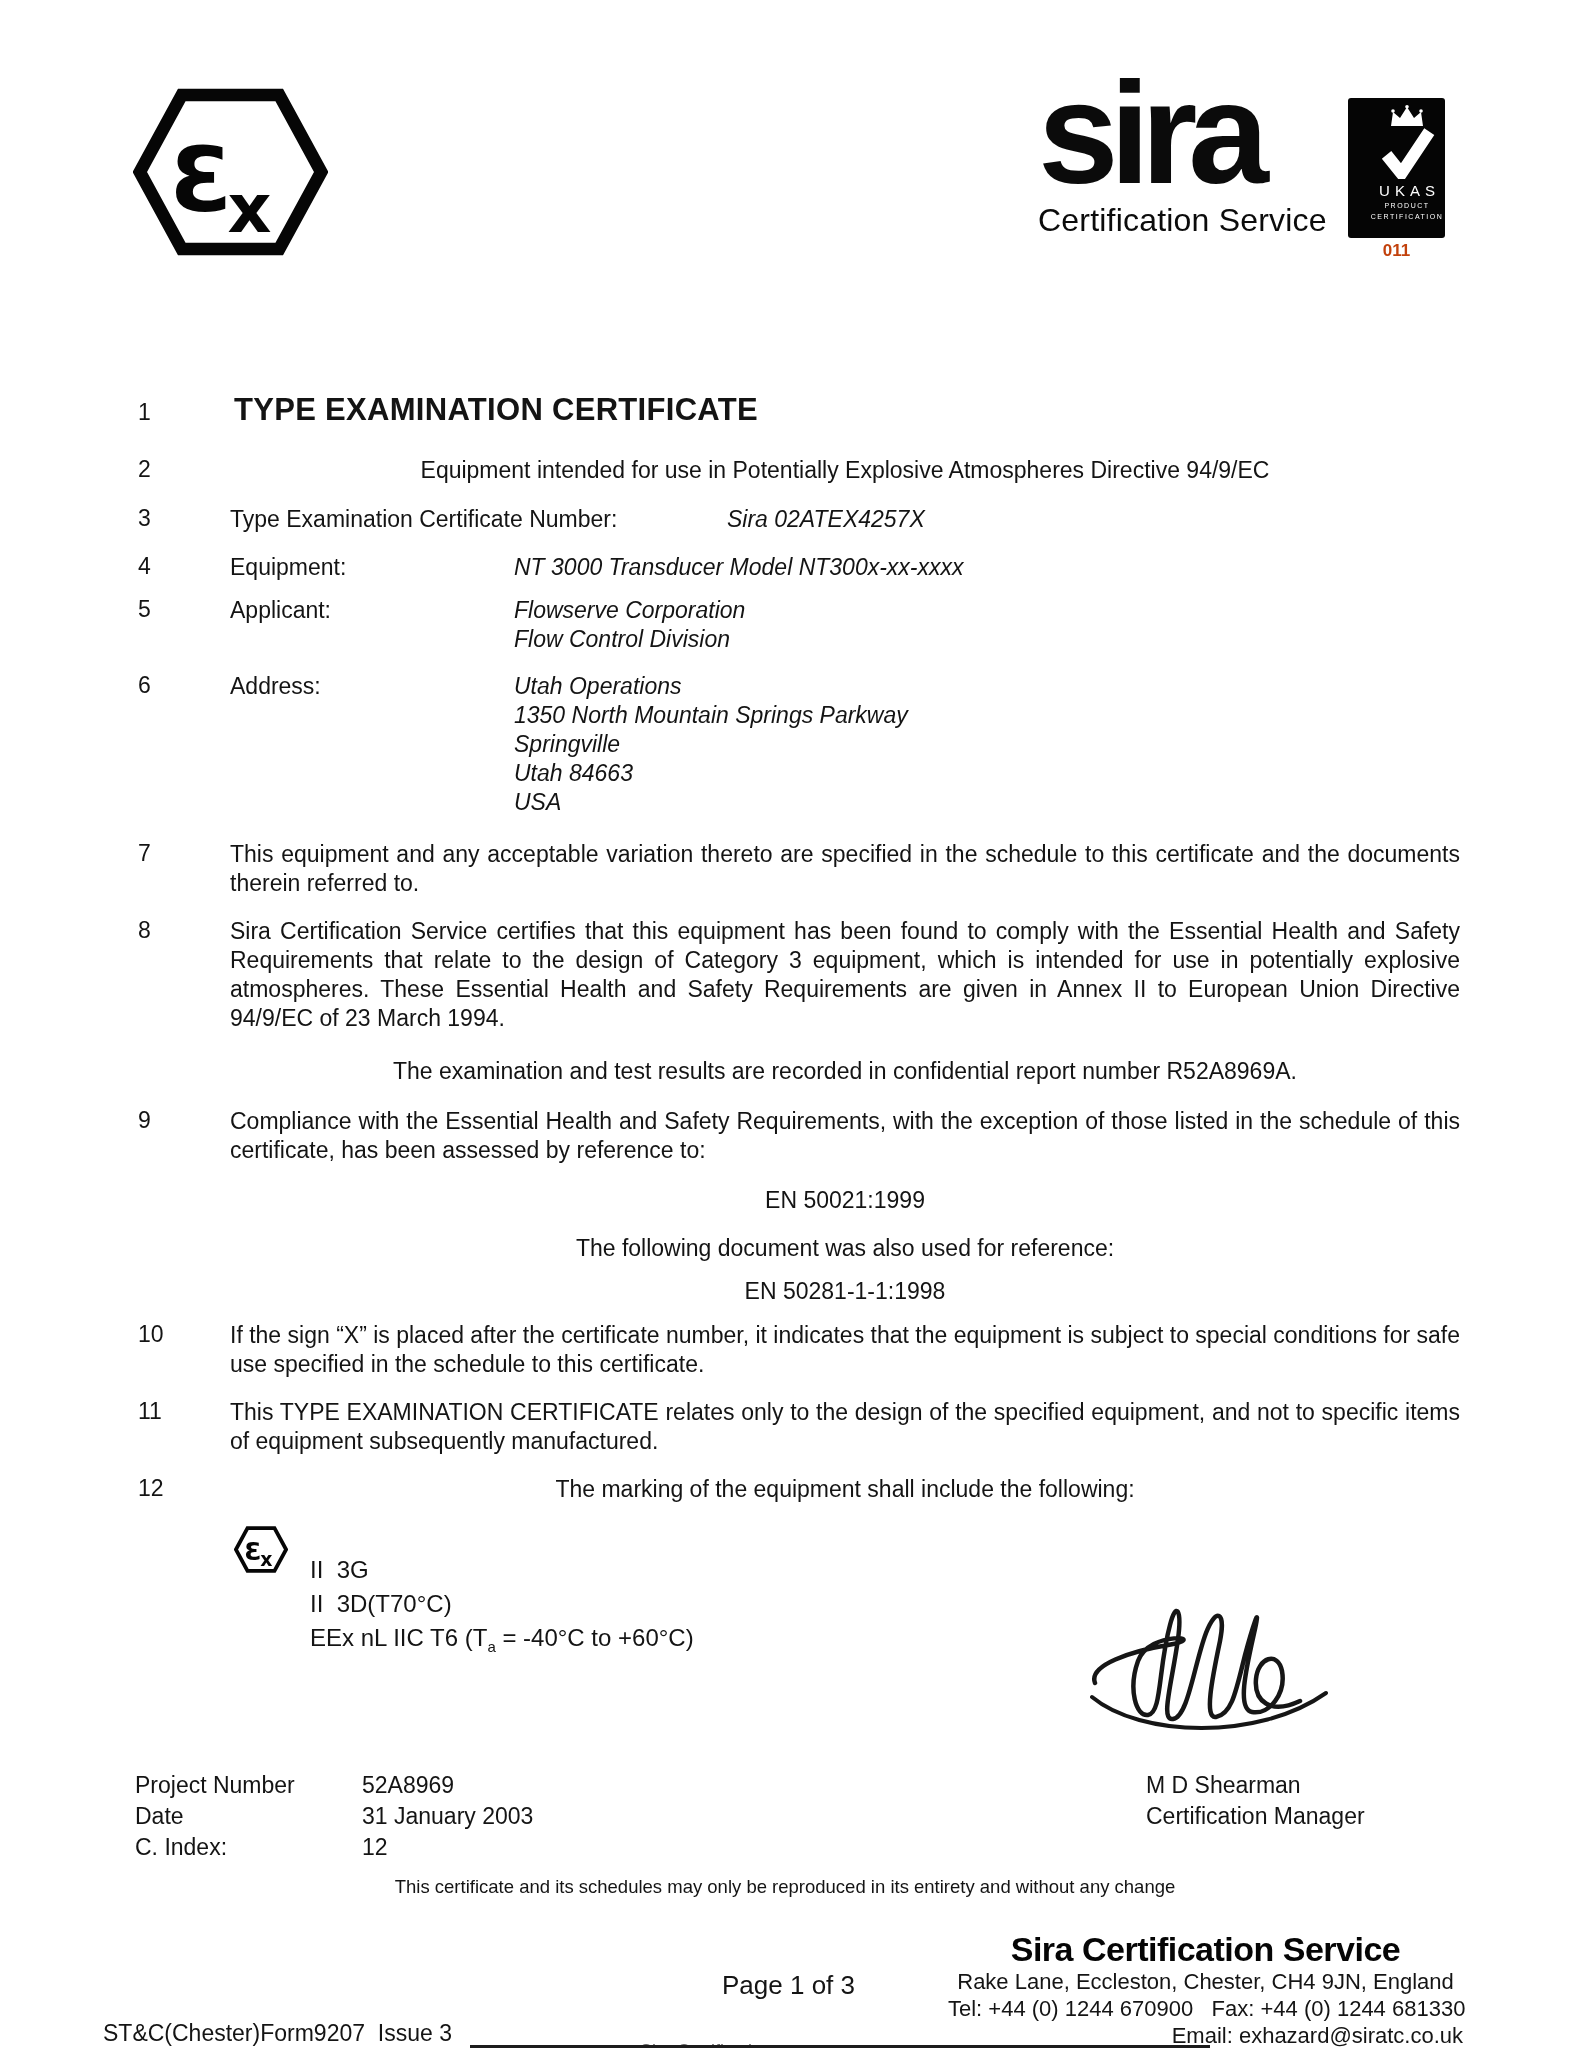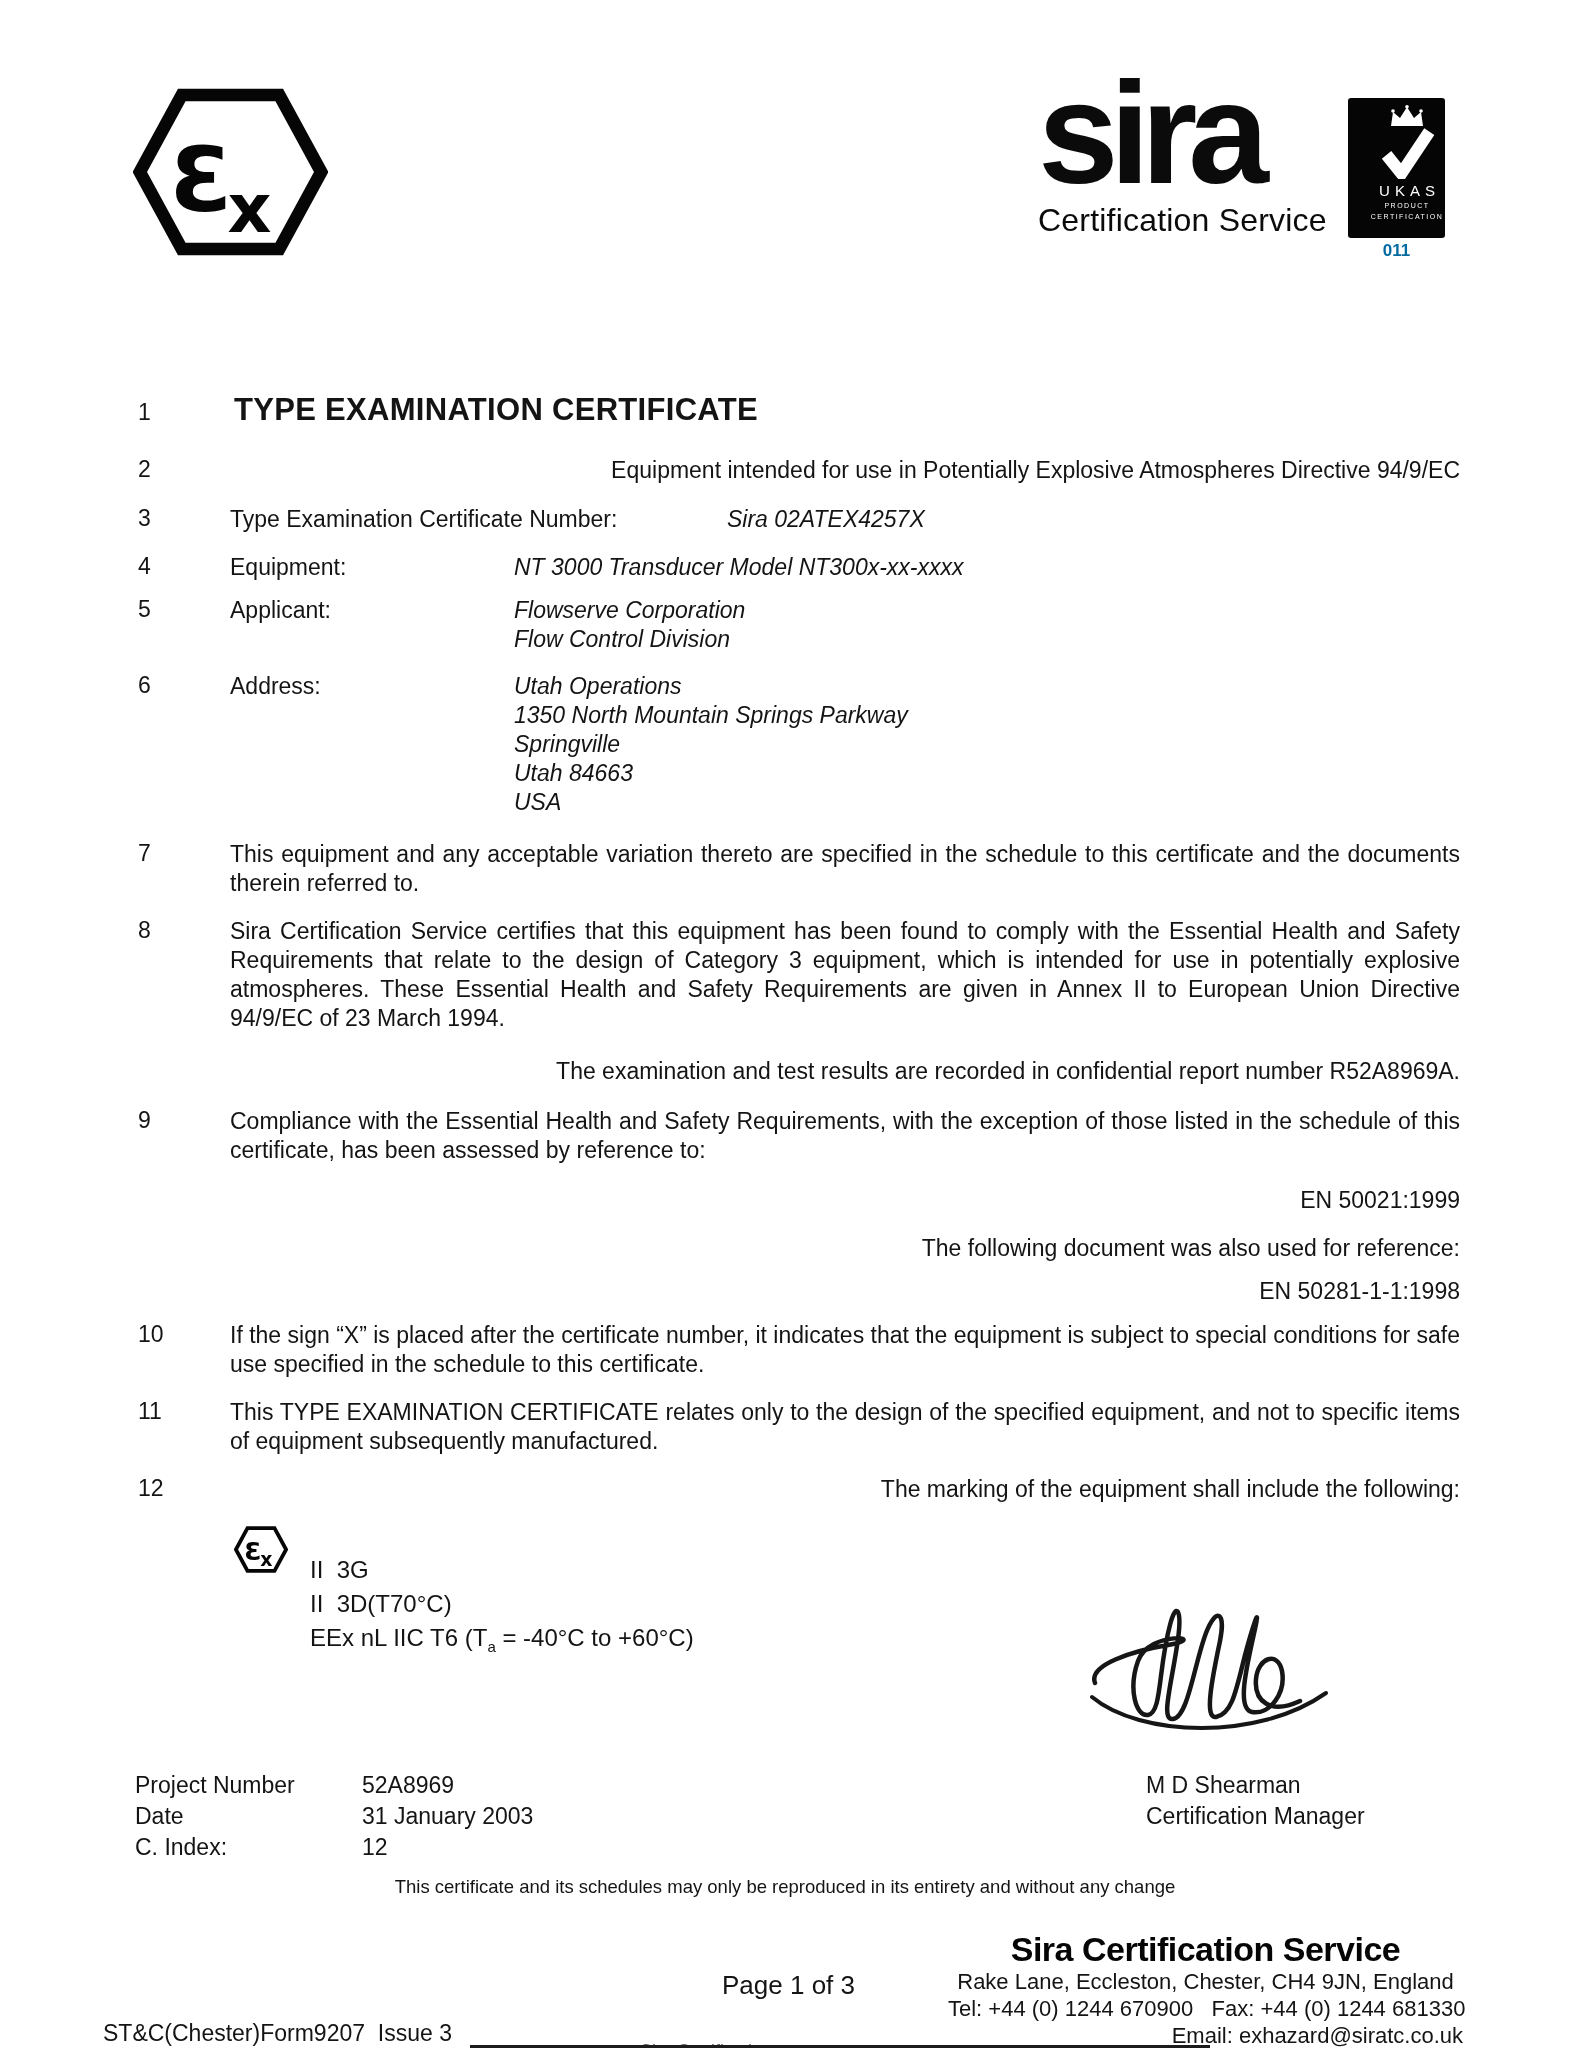--- a/index.html
+++ b/index.html
@@ -14,29 +14,29 @@
   .sira-block { position:absolute; left:1038px; top:58px; width:300px; }
   .sira-word { font-size:145px; font-weight:bold; line-height:150px; letter-spacing:-9px; color:#0b0b0b; }
   .sira-sub  { font-size:32px; letter-spacing:0.2px; margin-top:-6px; color:#0b0b0b; }
   .ukas { position:absolute; left:1348px; top:98px; width:97px; }
   .ukas-badge {
     width:97px; height:140px; background:#050505; border-radius:3px;
     display:flex; flex-direction:column; align-items:center; padding-top:7px; box-sizing:border-box;padding-left:21px;
   }
   .ukas-acronym { color:#fff; font-size:15px; letter-spacing:5px; margin-top:3px; margin-left:5px; }
   .ukas-product { color:#fff; font-size:7px; letter-spacing:1.5px; line-height:9px; text-align:center; margin-top:2px; }
-  .ukas-number { text-align:center; font-size:17px; font-weight:bold; margin-top:3px; color:#0369a1; }
+  .ukas-number { text-align:center; font-size:17px; font-weight:bold; margin-top:3px; color:#c2410c; }
 
   
   .content { position:absolute; left:138px; top:388px; width:1322px; }
   .row { display:grid; grid-template-columns:92px 1fr; align-items:start; }
   .row.base { align-items:baseline; }
   .num { font-size:23px; }
   .txt { font-size:23px; line-height:29px; text-align:justify; }
-  .txt.plain { text-align:right; }
+  .txt.plain { text-align:center; }
   .title { font-size:31px; font-weight:bold; letter-spacing:0.3px; line-height:36px; margin:4px; }
   .kv { display:grid; grid-template-columns:284px 1fr; font-size:23px; line-height:29px; }
   .kv.wide { grid-template-columns:497px 1fr; }
   .kv .v { text-align:left;font-style:italic; }
 
   
   .marking { display:flex; align-items:flex-start; }
   .marking .hex { margin-left:4px; }
   .marking-lines { margin-left:22px; padding-top:27px; }
   .marking-line { font-size:24px; line-height:34px; white-space:pre-wrap; }

